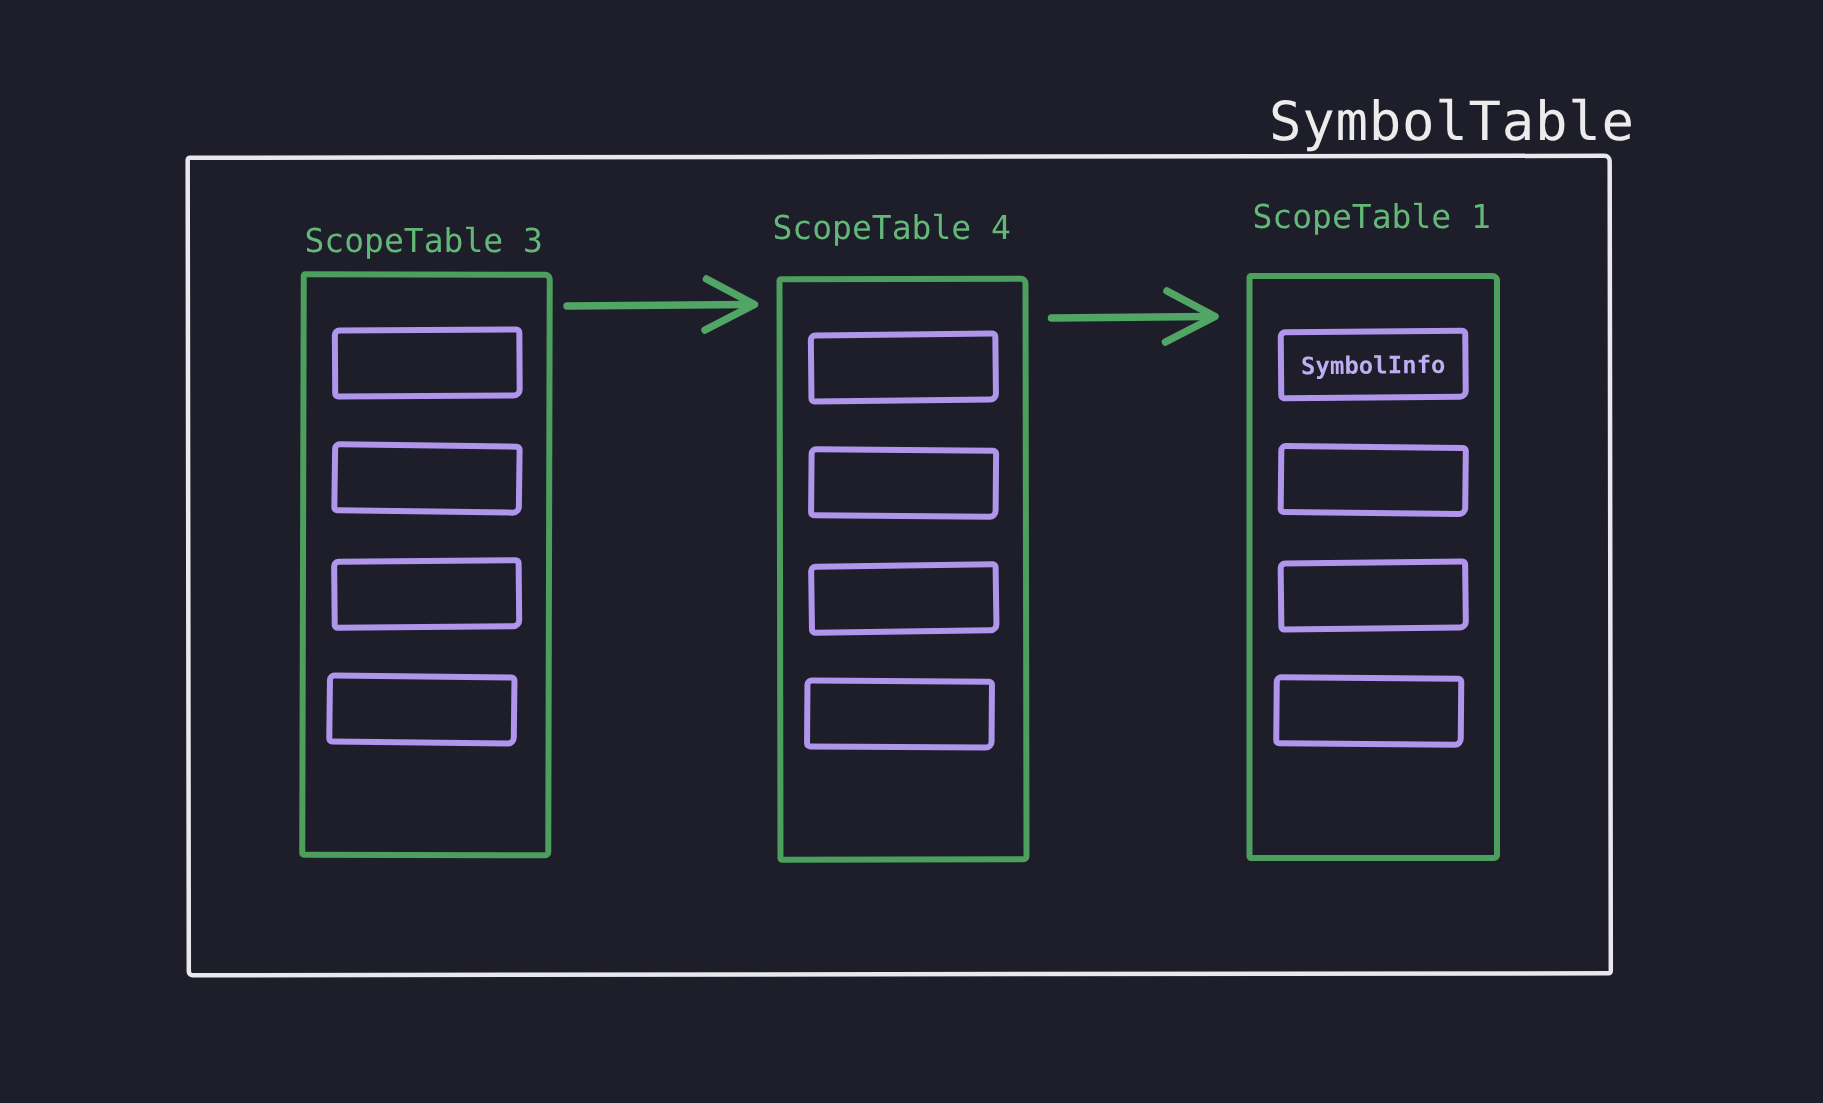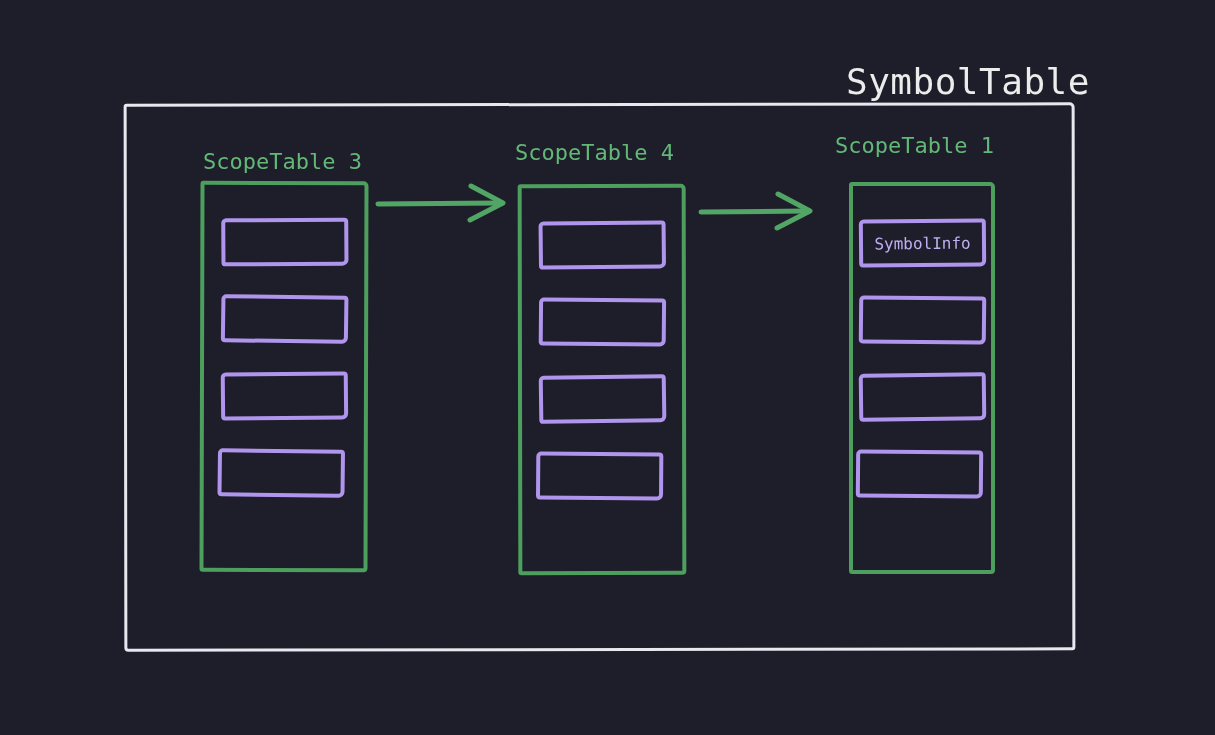--- a/index.html
+++ b/index.html
@@ -52,21 +52,21 @@
     border-radius: 3px 5px 4px 3px;
     box-sizing: border-box;
     display: flex;
     flex-direction: column;
     align-items: center;
     padding-top: 33px;
     gap: 29px;
   }
   .scope-box.b3 { left: 200px; top: 181px; transform: rotate(0.15deg); }
   .scope-box.b2 { left: 518px; top: 184px; transform: rotate(-0.1deg); }
-  .scope-box.b1 { left: 849px; top: 182px; width: 146px; height: 392px; }
+  .scope-box.b1 { left: 831px; top: 182px; width: 169px; height: 392px; font-weight: bold; }
   .slot {
     width: 127px;
     height: 48px;
     flex: 0 0 48px;
     border: 4px solid var(--purple, #b095ec);
     border-radius: 5px 4px 6px 4px;
     box-sizing: border-box;
     display: flex;
     align-items: center;
     justify-content: center;

